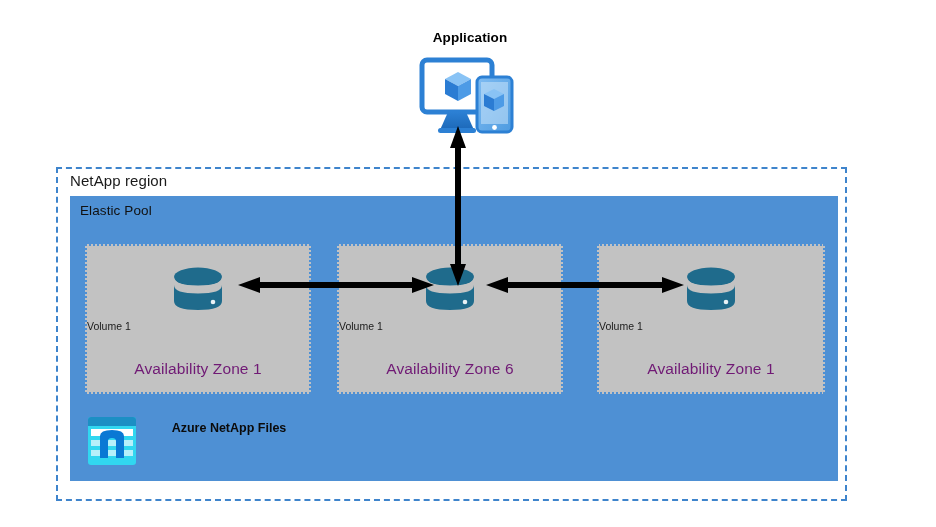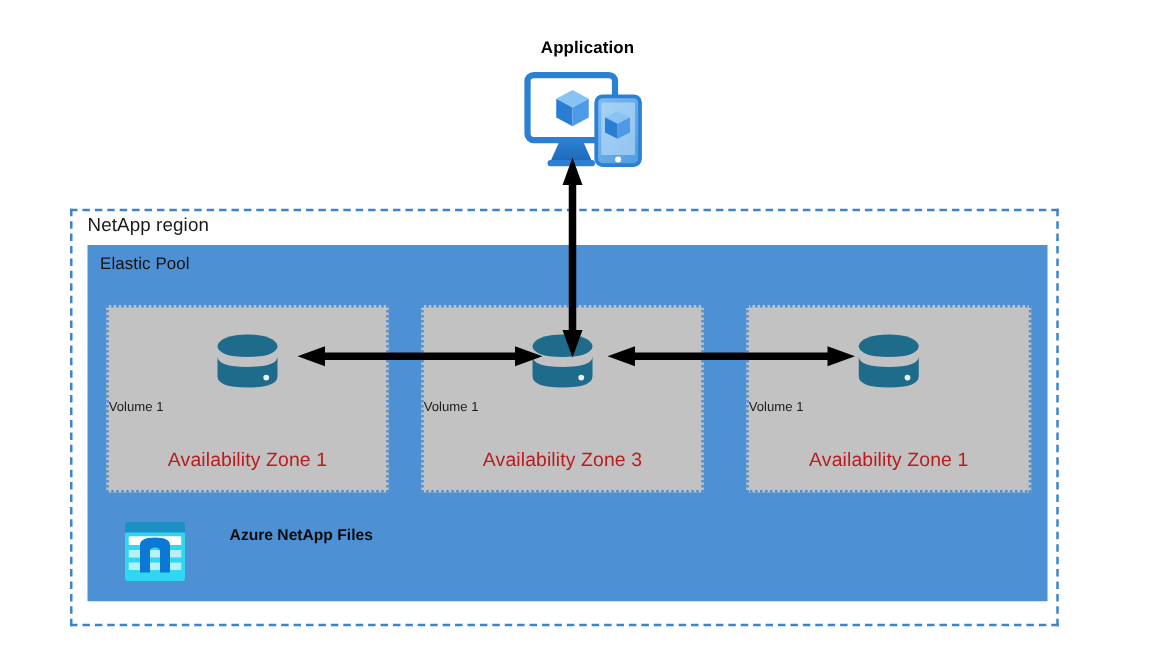--- a/index.html
+++ b/index.html
@@ -102,21 +102,21 @@
   #az-2 { left: 337px; }
   #az-3 { left: 597px; width: 228px; }
 
   .az-label {
     position: absolute;
     left: 0;
     right: 0;
     bottom: 14px;
     text-align: center;
     font-size: 15.5px;
-    color: #b91c1c;
+    color: #701a75;
     letter-spacing: 0.1px;
   }
   .vol-label {
     position: absolute;
     left: 0;
     right: 0;
     top: 74px;
     text-align: left;
     font-size: 10.5px;
     color: #1a1a1a;
@@ -139,21 +139,20 @@
     pointer-events: none;
   }
 
   
   #netapp-legend {
     position: absolute;
     left: 88px;
     top: 401px;
     width: 215px;
     height: 48px;
-    margin-left: 12px;
   }
   #netapp-icon {
     position: absolute;
     left: 0;
     top: 0;
     width: 48px;
     height: 48px;
     border-radius: 3px;
     overflow: hidden;
   }
@@ -240,21 +239,21 @@
   <div class="az-box" id="az-2">
     <div class="vol-icon">
       <svg width="52" height="46" viewBox="0 0 52 46" xmlns="http://www.w3.org/2000/svg">
         <ellipse cx="26" cy="11" rx="24" ry="9.5" fill="#1F6B8C"></ellipse>
         <path d="M2 11 L2 15.5 Q2 24 26 24 Q50 24 50 15.5 L50 11 Q50 19.5 26 19.5 Q2 19.5 2 11 Z" fill="#C2C2C2"></path>
         <path d="M2 19 L2 35 Q2 44 26 44 Q50 44 50 35 L50 19 Q50 27.5 26 27.5 Q2 27.5 2 19 Z" fill="#1F6B8C"></path>
         <circle cx="41" cy="36" r="2.3" fill="#E8F2F6"></circle>
       </svg>
     </div>
     <div class="vol-label">Volume 1</div>
-    <div class="az-label">Availability Zone 3</div>
+    <div class="az-label">Availability Zone 6</div>
   </div>
 
   <div class="az-box" id="az-3">
     <div class="vol-icon">
       <svg width="52" height="46" viewBox="0 0 52 46" xmlns="http://www.w3.org/2000/svg">
         <ellipse cx="26" cy="11" rx="24" ry="9.5" fill="#1F6B8C"></ellipse>
         <path d="M2 11 L2 15.5 Q2 24 26 24 Q50 24 50 15.5 L50 11 Q50 19.5 26 19.5 Q2 19.5 2 11 Z" fill="#C2C2C2"></path>
         <path d="M2 19 L2 35 Q2 44 26 44 Q50 44 50 35 L50 19 Q50 27.5 26 27.5 Q2 27.5 2 19 Z" fill="#1F6B8C"></path>
         <circle cx="41" cy="36" r="2.3" fill="#E8F2F6"></circle>
       </svg>

